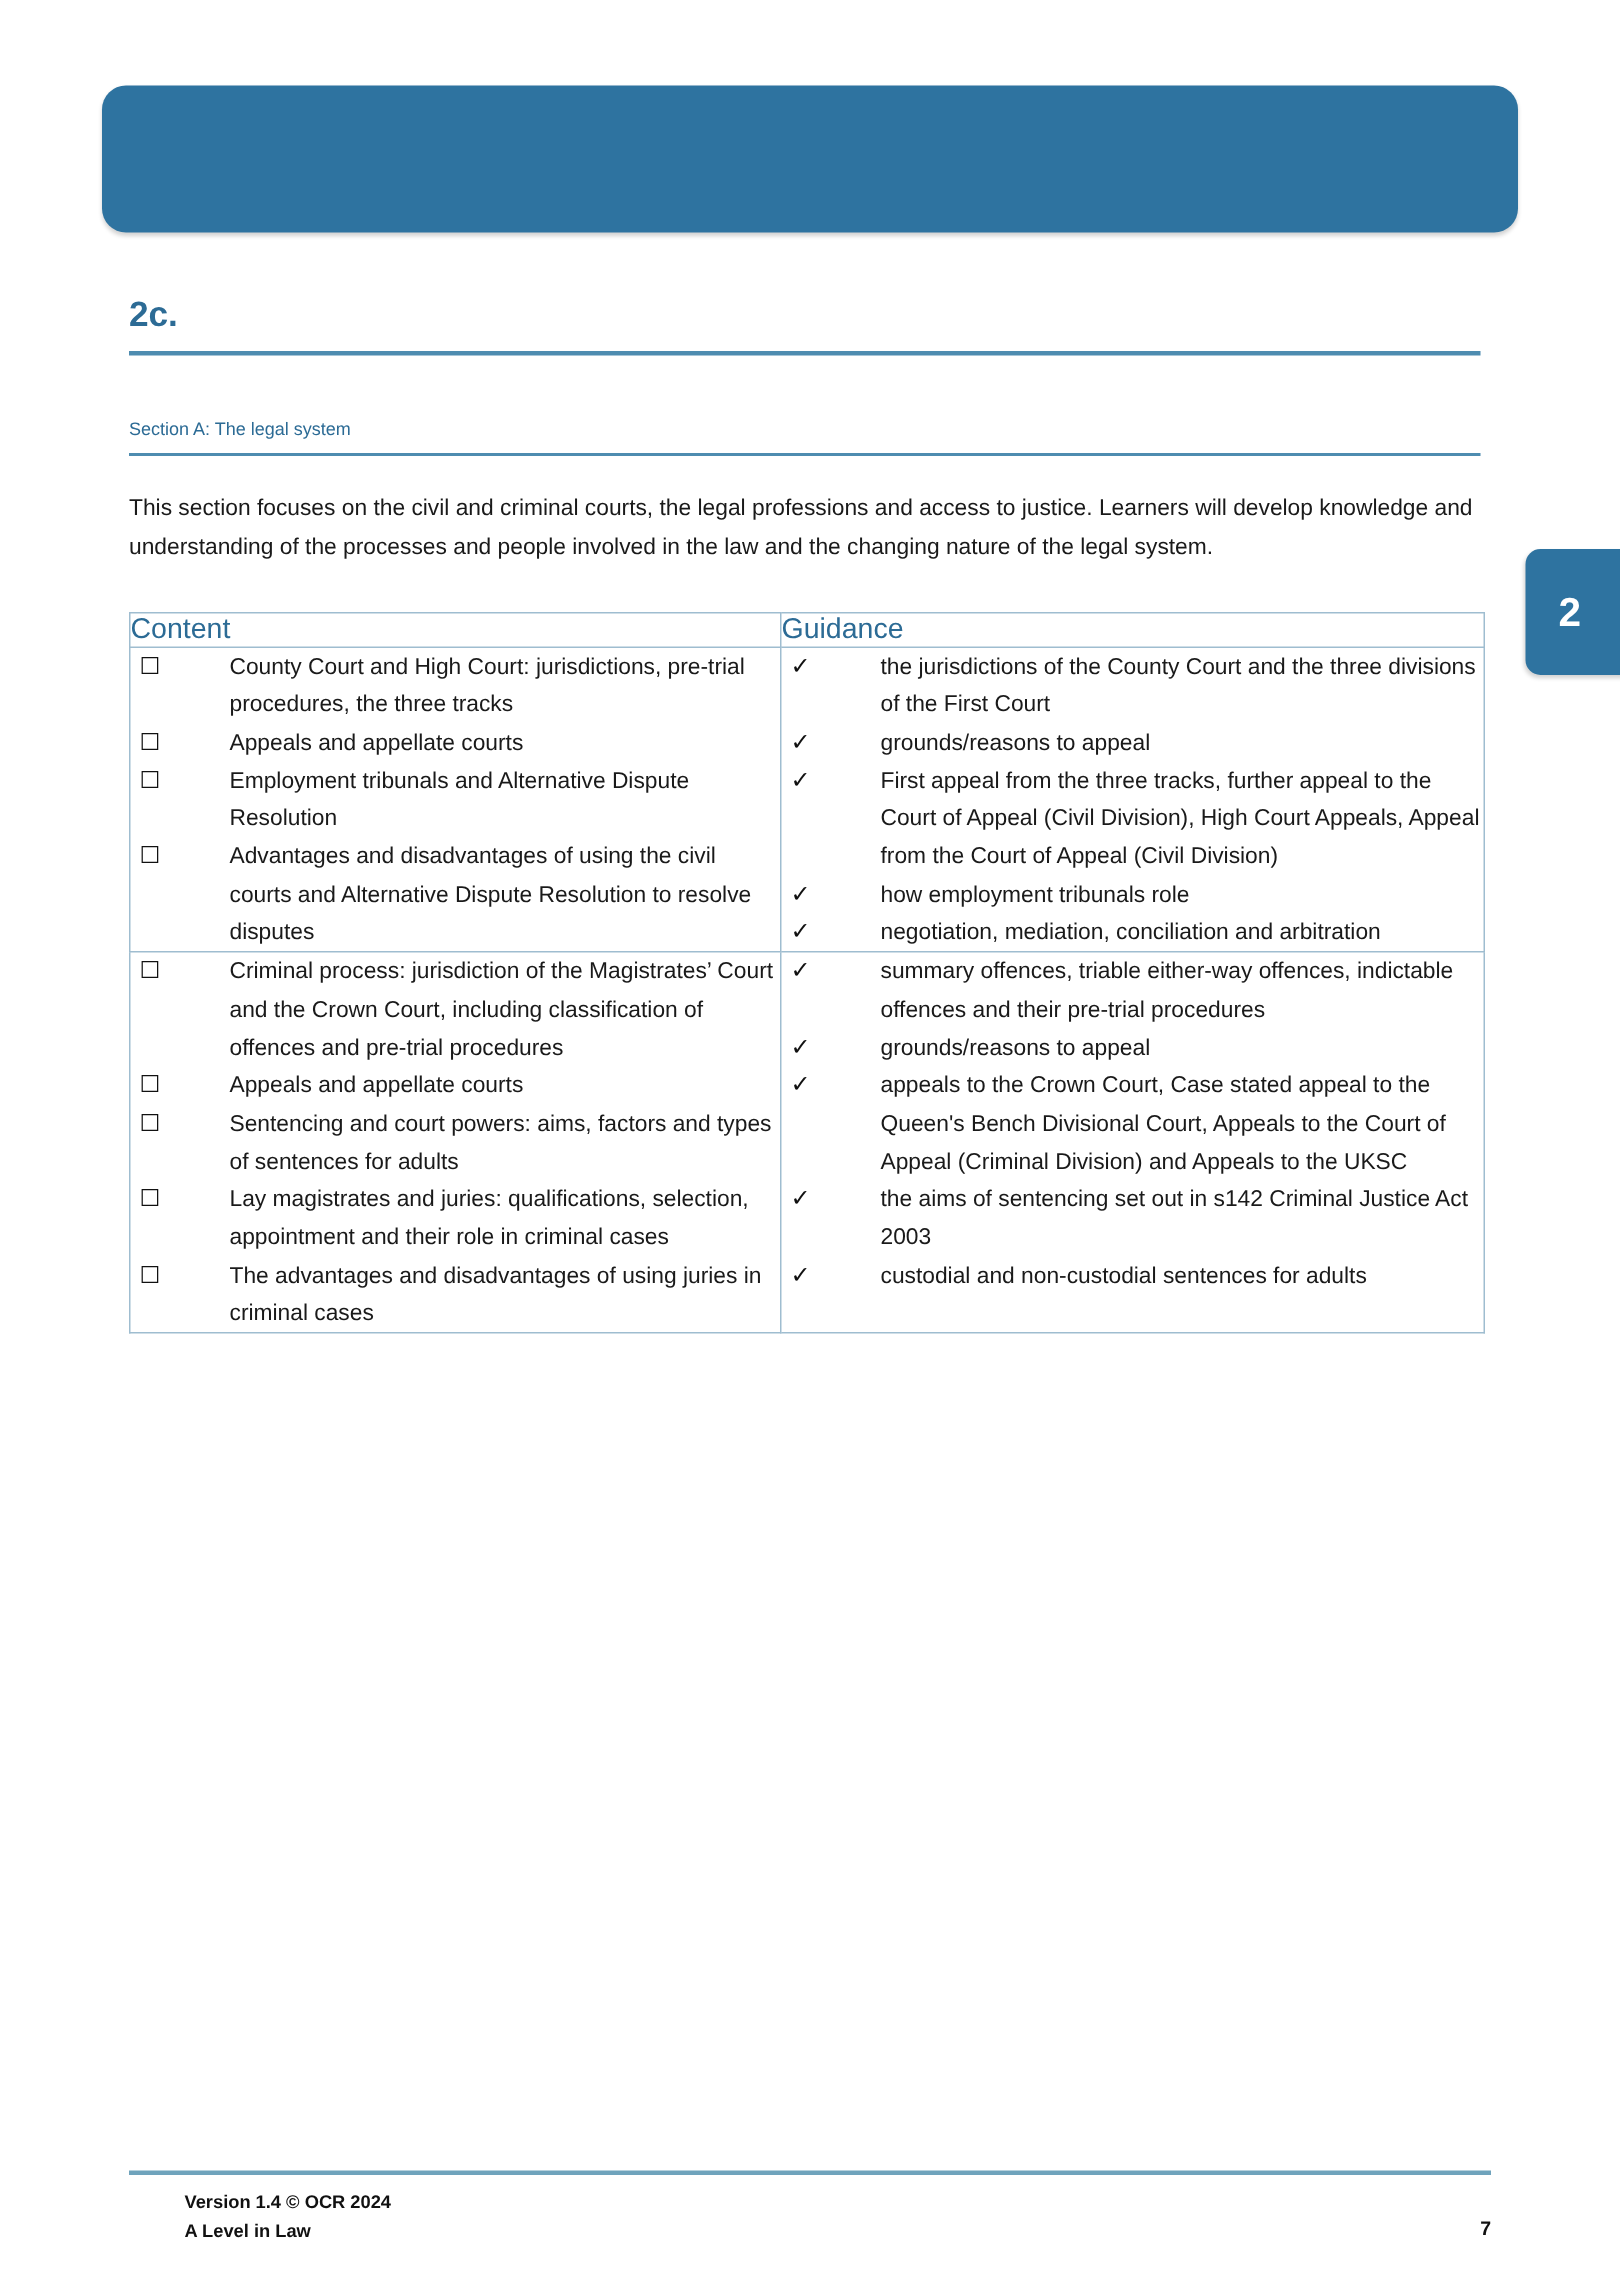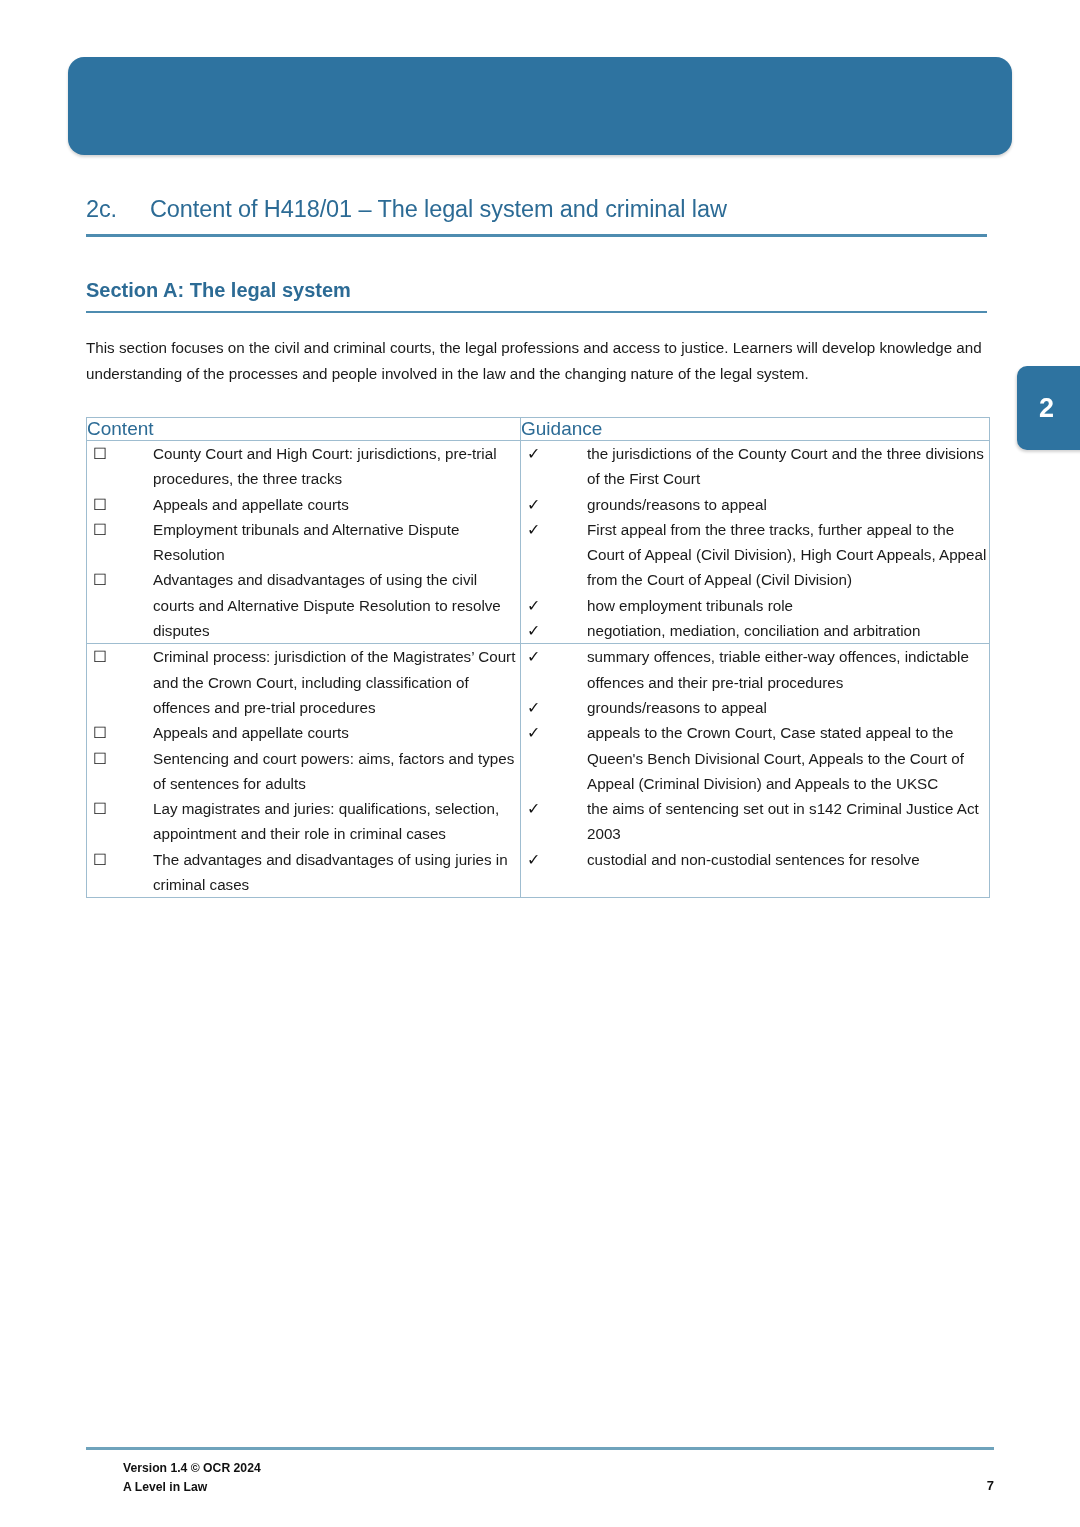--- a/index.html
+++ b/index.html
@@ -66,37 +66,37 @@
     top: 196px;
     width: 908px;
   }
 
   
   .h-main {
     display: flex;
     align-items: baseline;
     color: #2C6B95;
     font-size: 23.5px;
-    font-weight: normal;
+    font-weight: bold;
     letter-spacing: -0.1px;
     padding-bottom: 11px;
     border-bottom: 3px solid #4E8CB0;
     width: 901px;
   }
   .h-main-num {
     width: 64px;
     flex: 0 0 64px;
   }
   .h-main-text { flex: 1; }
 
   .h-sub {
     margin-top: 42px;
     color: #2C6B95;
-    font-size: 20px;
-    font-weight: bold;
+    font-size: 12px;
+    font-weight: normal;
     padding-bottom: 9px;
     border-bottom: 2.5px solid #4E8CB0;
     width: 901px;
   }
 
   .intro {
     margin-top: 22px;
     width: 906px;
     font-size: 15.2px;
     line-height: 26px;
@@ -202,21 +202,20 @@
   <div class="top-banner"></div>
 
   <div class="side-tab">
     <span class="side-tab-number">2</span>
   </div>
 
   <div class="content-area">
 
     <div class="h-main">
       <span class="h-main-num">2c.</span>
-      <span class="h-main-text">Content of H418/01 – The legal system and criminal law</span>
     </div>
 
     <div class="h-sub">Section A: The legal system</div>
 
     <p class="intro">This section focuses on the civil and criminal courts, the legal professions and access to justice. Learners will develop knowledge and understanding of the processes and people involved in the law and the changing nature of the legal system.</p>
 
     <table class="spec-table">
       <colgroup>
         <col class="col-content">
         <col class="col-guidance">
@@ -258,21 +257,21 @@
               <li><span class="marker">☐</span><span>Lay magistrates and juries: qualifications, selection, appointment and their role in criminal cases</span></li>
               <li><span class="marker">☐</span><span>The advantages and disadvantages of using juries in criminal cases</span></li>
             </ul>
           </td>
           <td class="list-cell">
             <ul class="item-list tick">
               <li><span class="marker">✓</span><span>summary offences, triable either-way offences, indictable offences and their pre-trial procedures</span></li>
               <li><span class="marker">✓</span><span>grounds/reasons to appeal</span></li>
               <li><span class="marker">✓</span><span>appeals to the Crown Court, Case stated appeal to the Queen's Bench Divisional Court, Appeals to the Court of Appeal (Criminal Division) and Appeals to the UKSC</span></li>
               <li><span class="marker">✓</span><span>the aims of sentencing set out in s142 Criminal Justice Act 2003</span></li>
-              <li><span class="marker">✓</span><span>custodial and non-custodial sentences for resolve</span></li>
+              <li><span class="marker">✓</span><span>custodial and non-custodial sentences for adults</span></li>
             </ul>
           </td>
         </tr>
 
       </tbody>
     </table>
 
   </div>
 
   <div class="footer">

